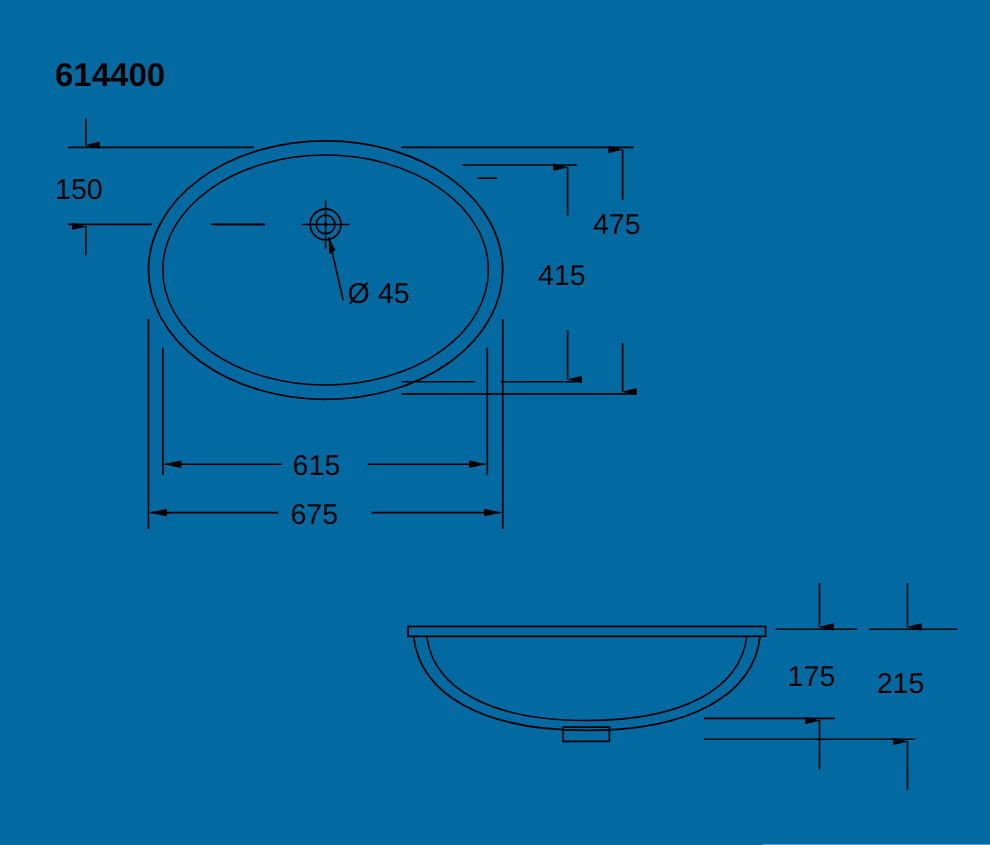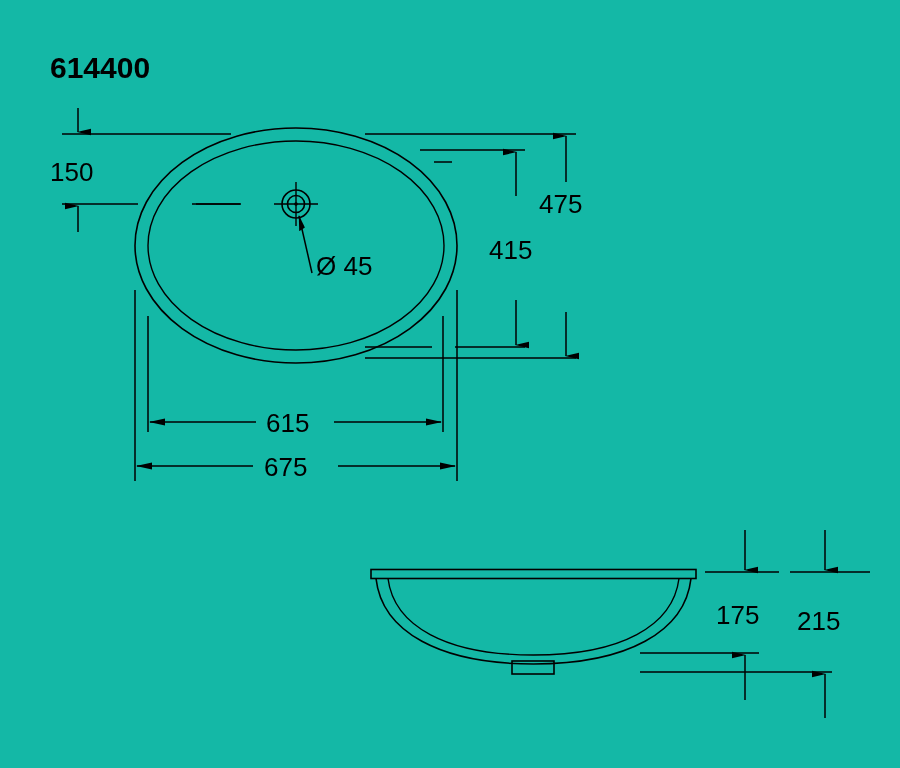--- a/index.html
+++ b/index.html
@@ -8,21 +8,21 @@
     padding: 0;
     background: #ffffff;
   }
   body {
     font-family: "Liberation Sans", sans-serif;
   }
   #drawing-sheet {
     position: relative;
     width: 900px;
     height: 768px;
-    background: #14b8a6;
+    background: #0369a1;
     overflow: hidden;
   }
   #drawing-sheet svg {
     position: absolute;
     top: 0;
     left: 0;
   }
   .part-number {
     font-family: "Liberation Sans", sans-serif;
     font-size: 30px;

